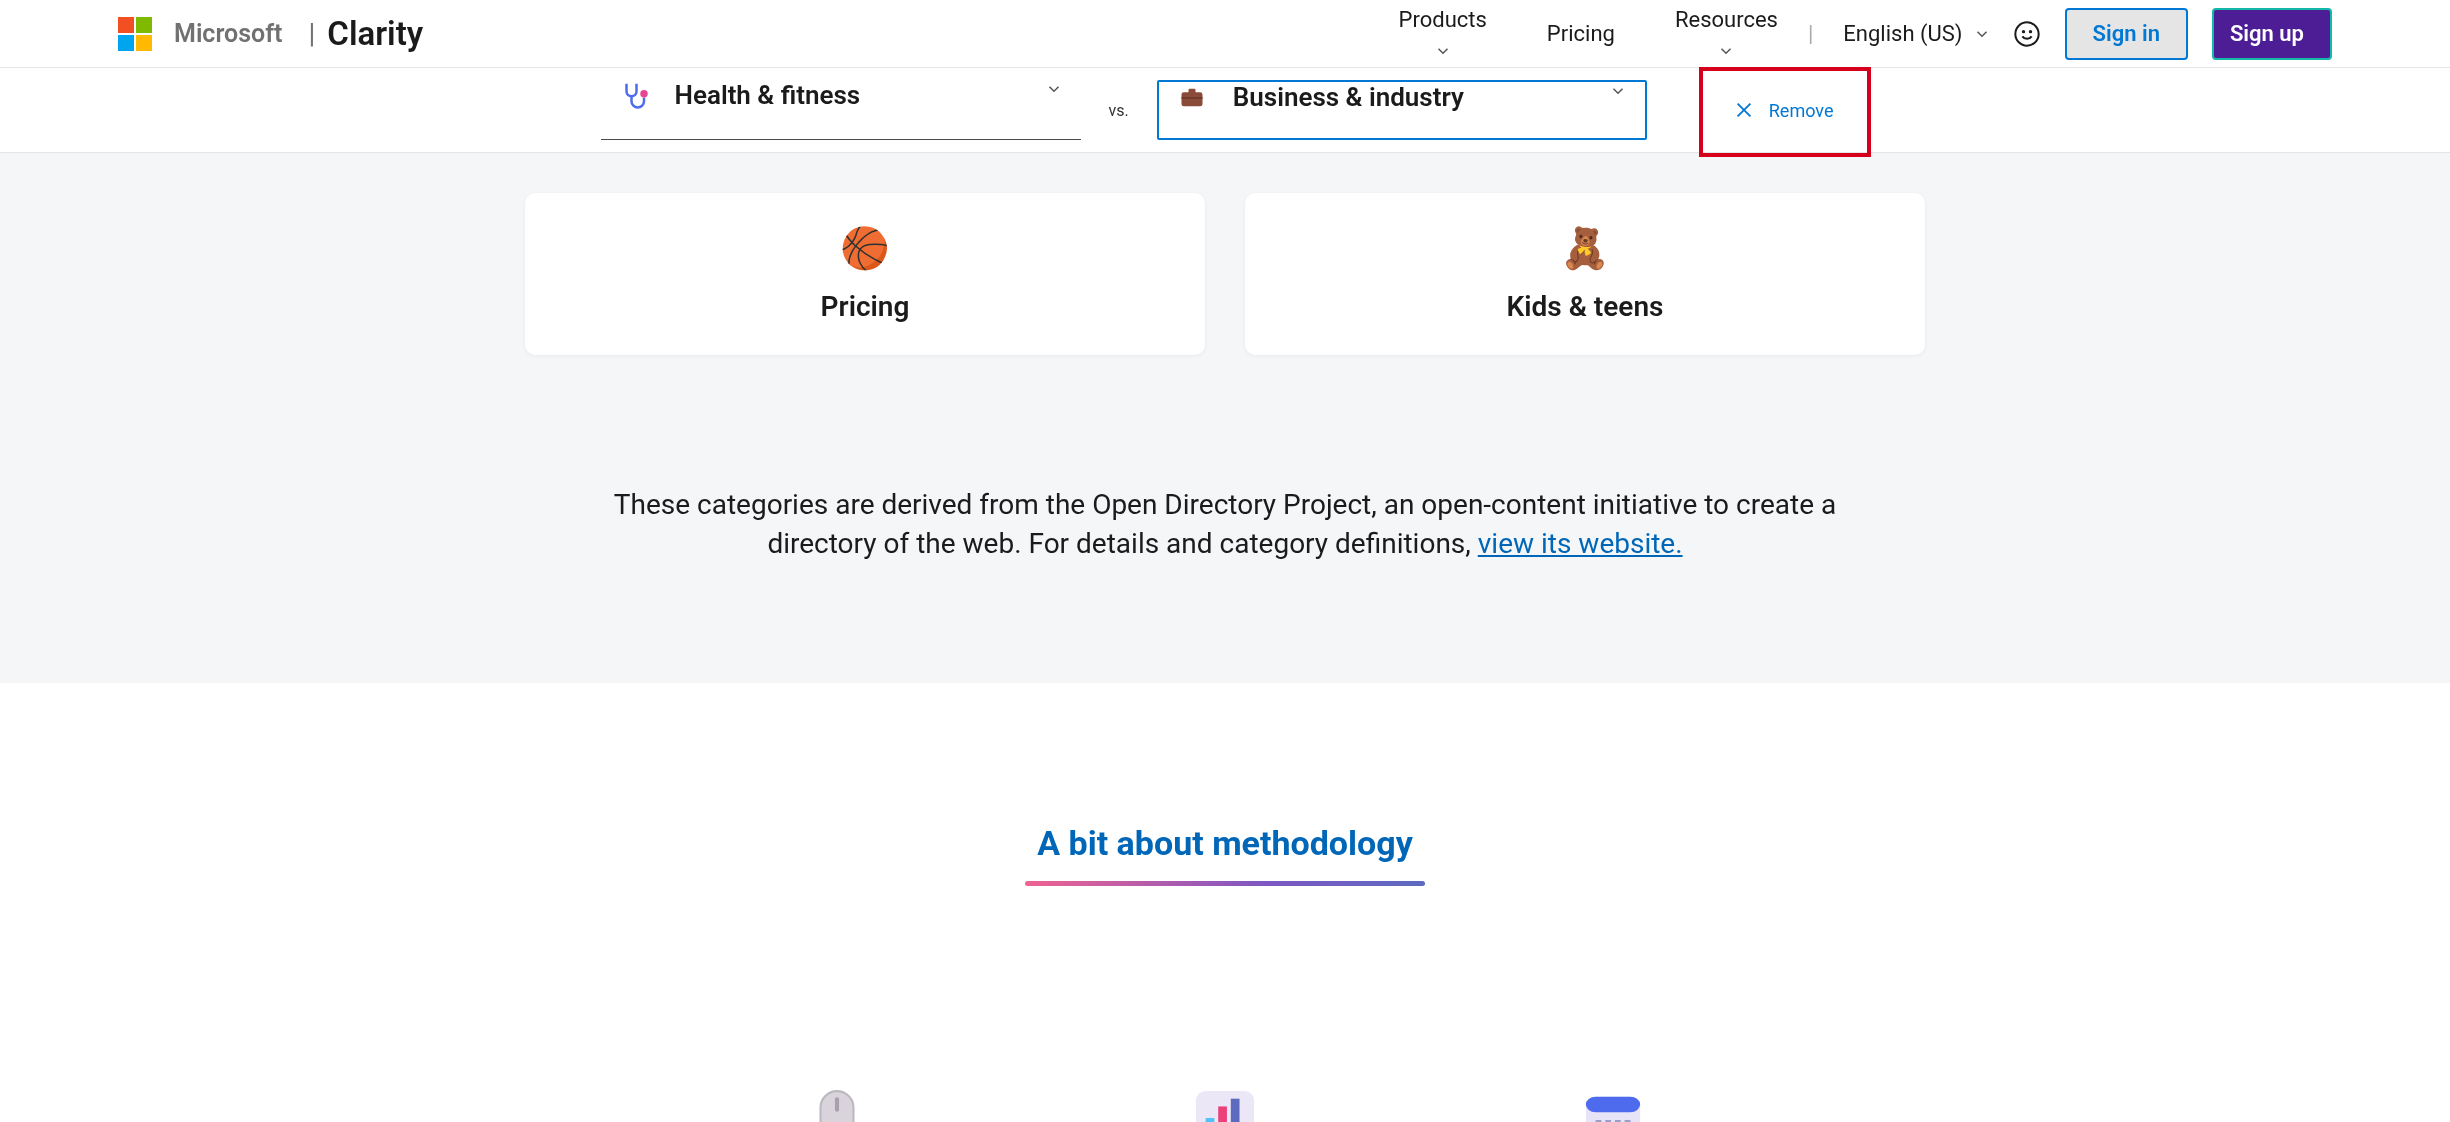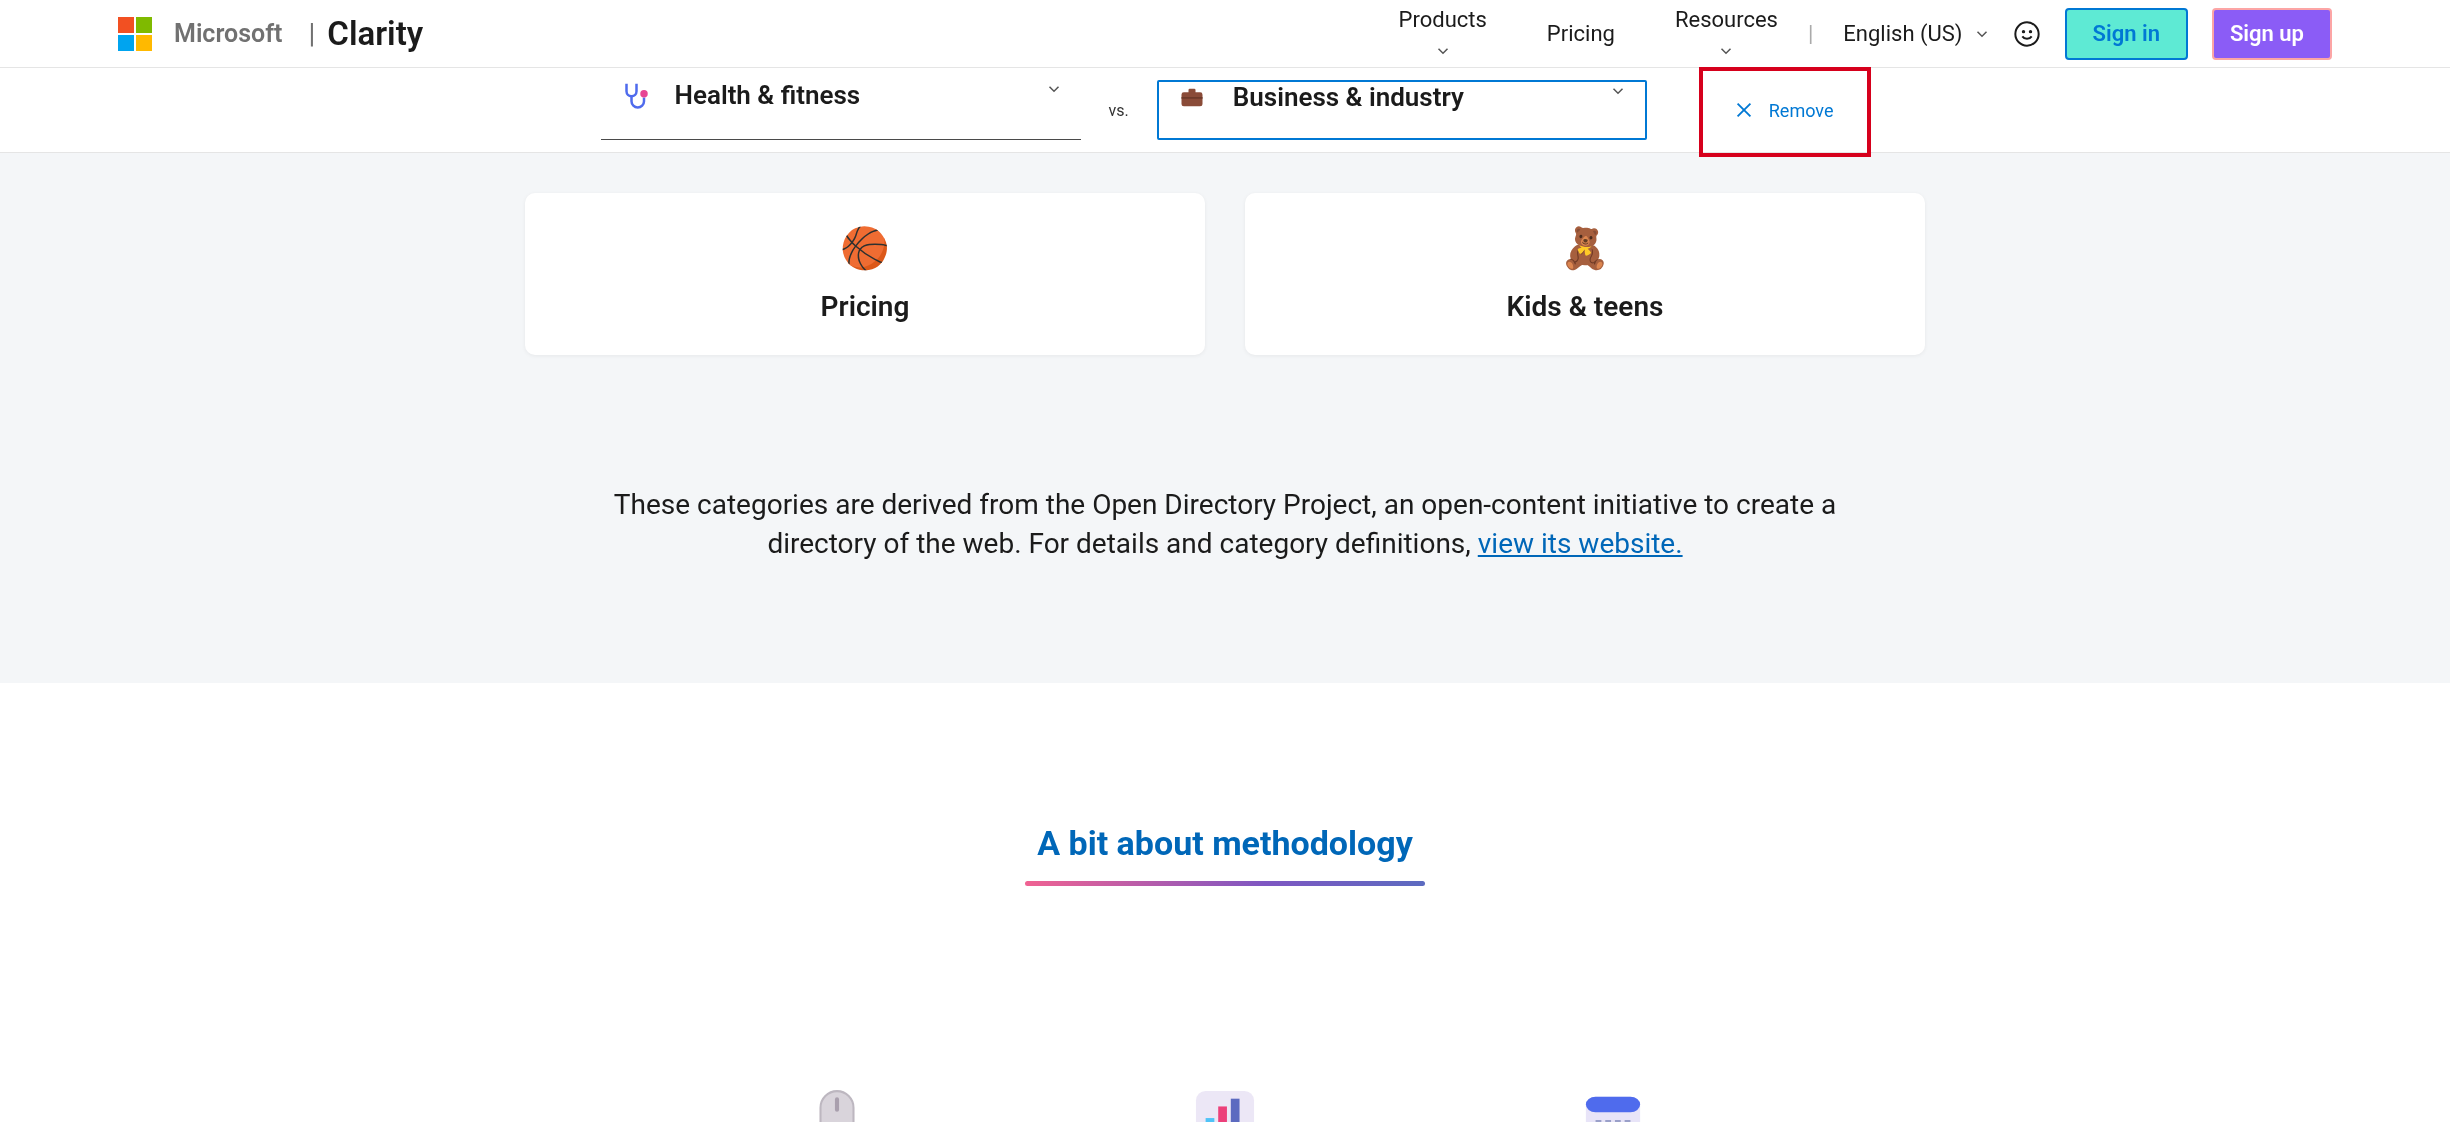--- a/index.html
+++ b/index.html
@@ -25,22 +25,22 @@
   .pipe { color:#717171; font-size:28px; margin-right:12px; }
   .clarity-text { font-size:33px; font-weight:600; color:#1b1b1b; }
   .nav-spacer { flex:1; }
   .nav-links { display:flex; align-items:center; gap:60px; }
   .nav-link { font-size:22px; color:#1b1b1b; display:flex; align-items:center; gap:10px; cursor:pointer;flex-direction:column; }
   .chev { width:18px; height:18px; }
   .nav-sep { font-size:22px; color:#aaa; margin:0 30px; }
   .lang-sel { display:flex; align-items:center; gap:10px; font-size:22px; color:#1b1b1b; cursor:pointer; }
   .smiley { width:28px; height:28px; margin-left:22px; cursor:pointer; color:#1b1b1b; display:flex; align-items:center; justify-content:center; }
   .btn { font-size:22px; font-weight:600; border-radius:4px; height:52px; padding:0 26px; display:flex; align-items:center; justify-content:center; cursor:pointer; margin-left:24px; }
-  .btn-outline { border:2px solid #0078d4; color:#0078d4; background:#5eead4; }
-  .btn-solid { background:#8b5cf6; color:#fff; border:2px solid #fca5a5;padding-left:16px; }
+  .btn-outline { border:2px solid #0078d4; color:#0078d4; background:#e5e5e5; }
+  .btn-solid { background:#4c1d95; color:#fff; border:2px solid #14b8a6;padding-left:16px; }
   
   .compare-bar {
     height: 85px;
     border-bottom: 1px solid #e5e5e5;
     display:flex; align-items:center; justify-content:center;
     gap: 24px;
   }
   .sel-box {
     height: 60px; width: 480px;
     display:flex; align-items:flex-start;

